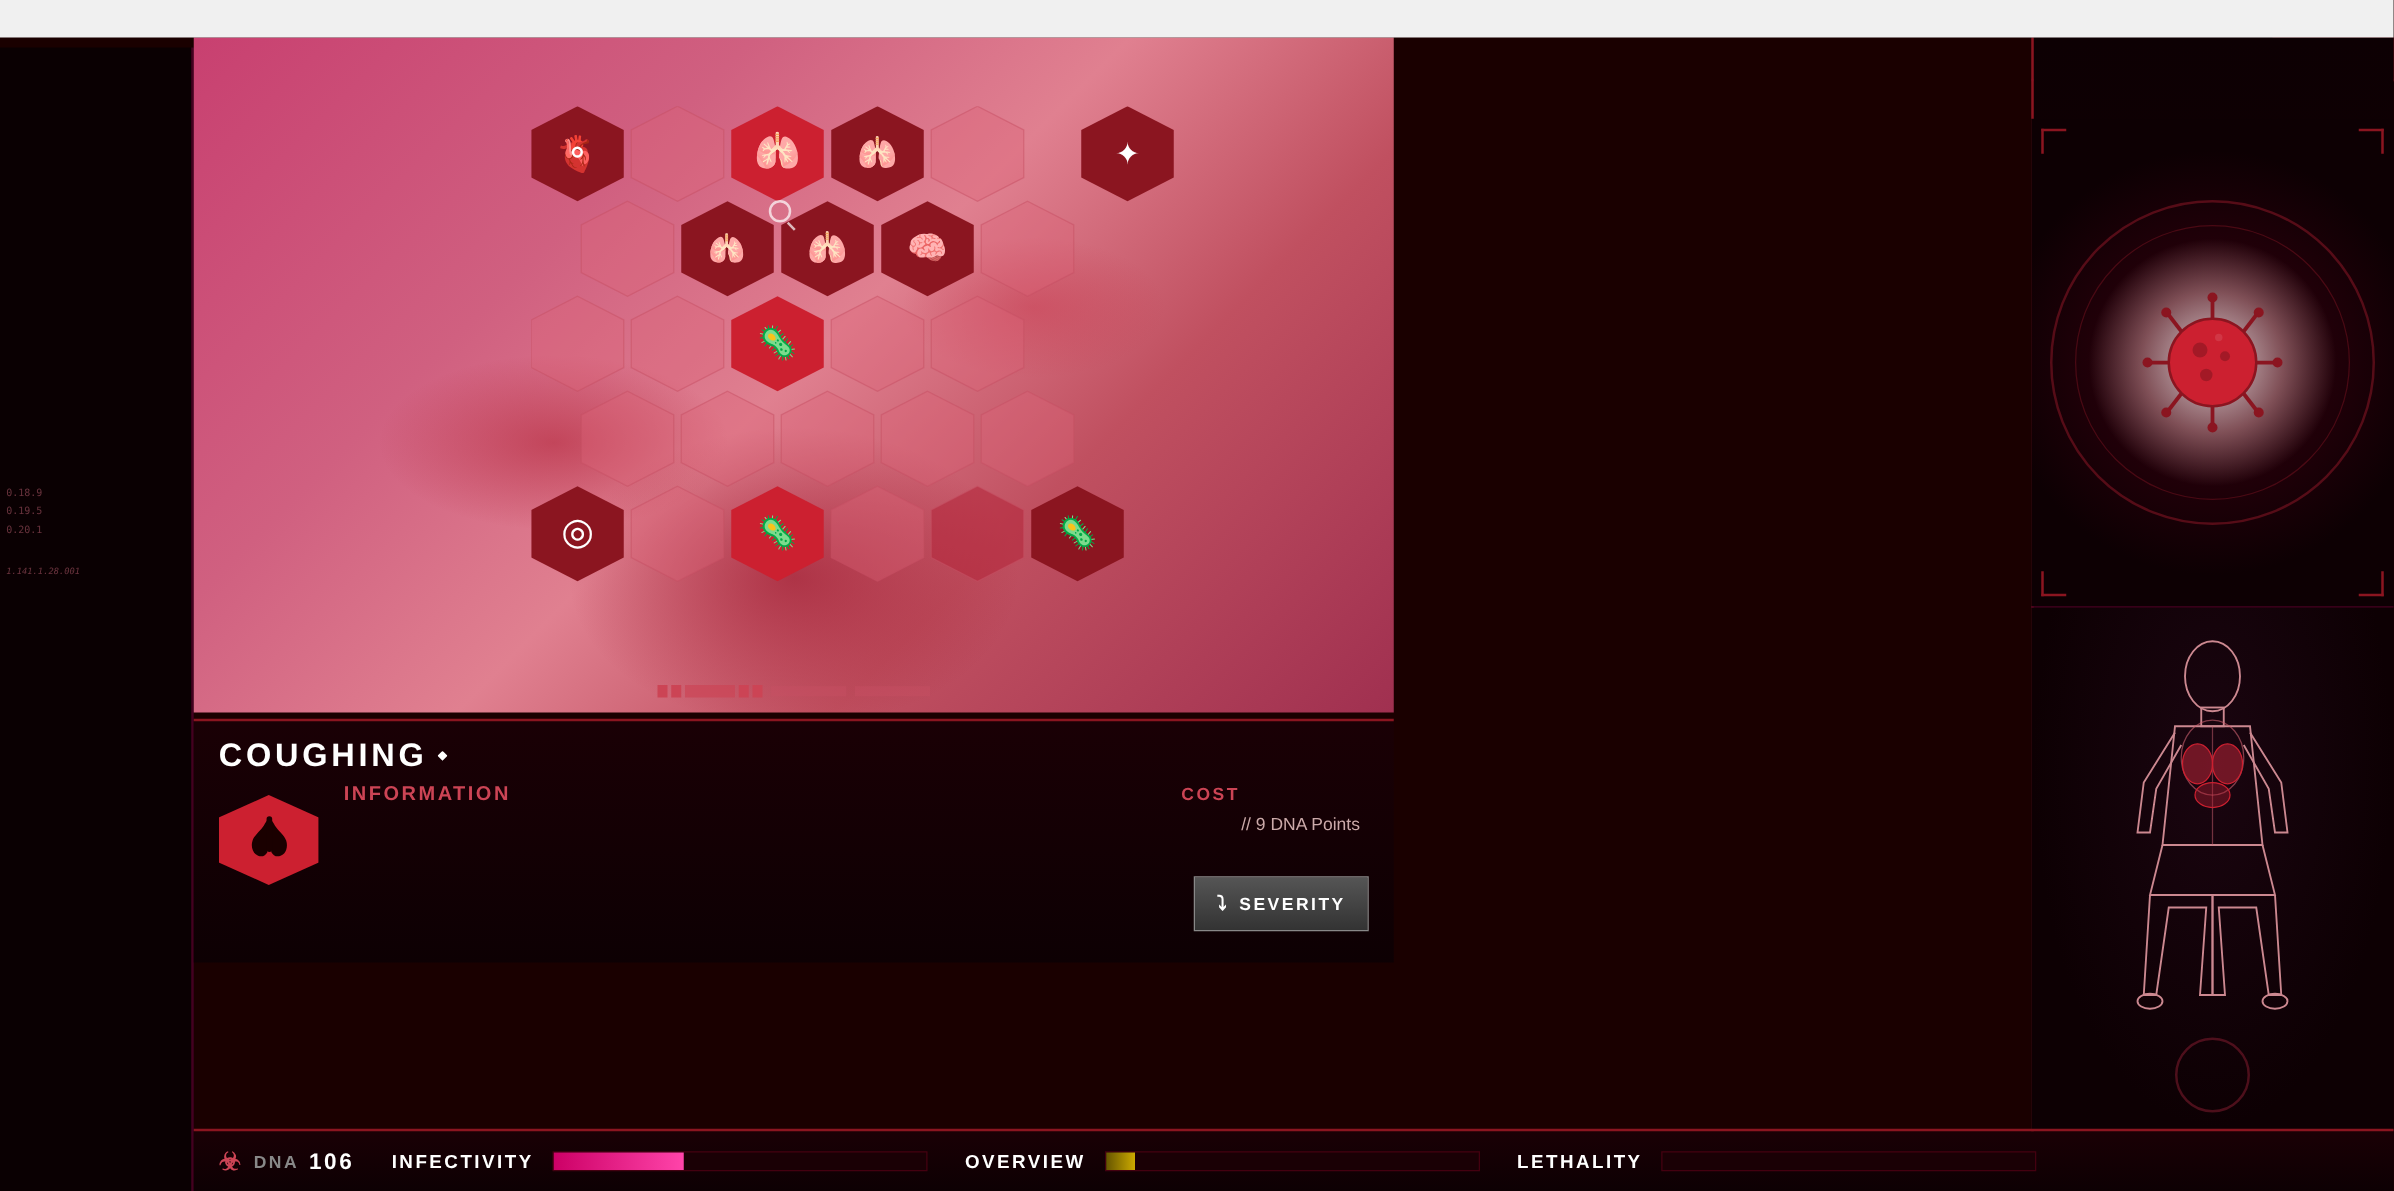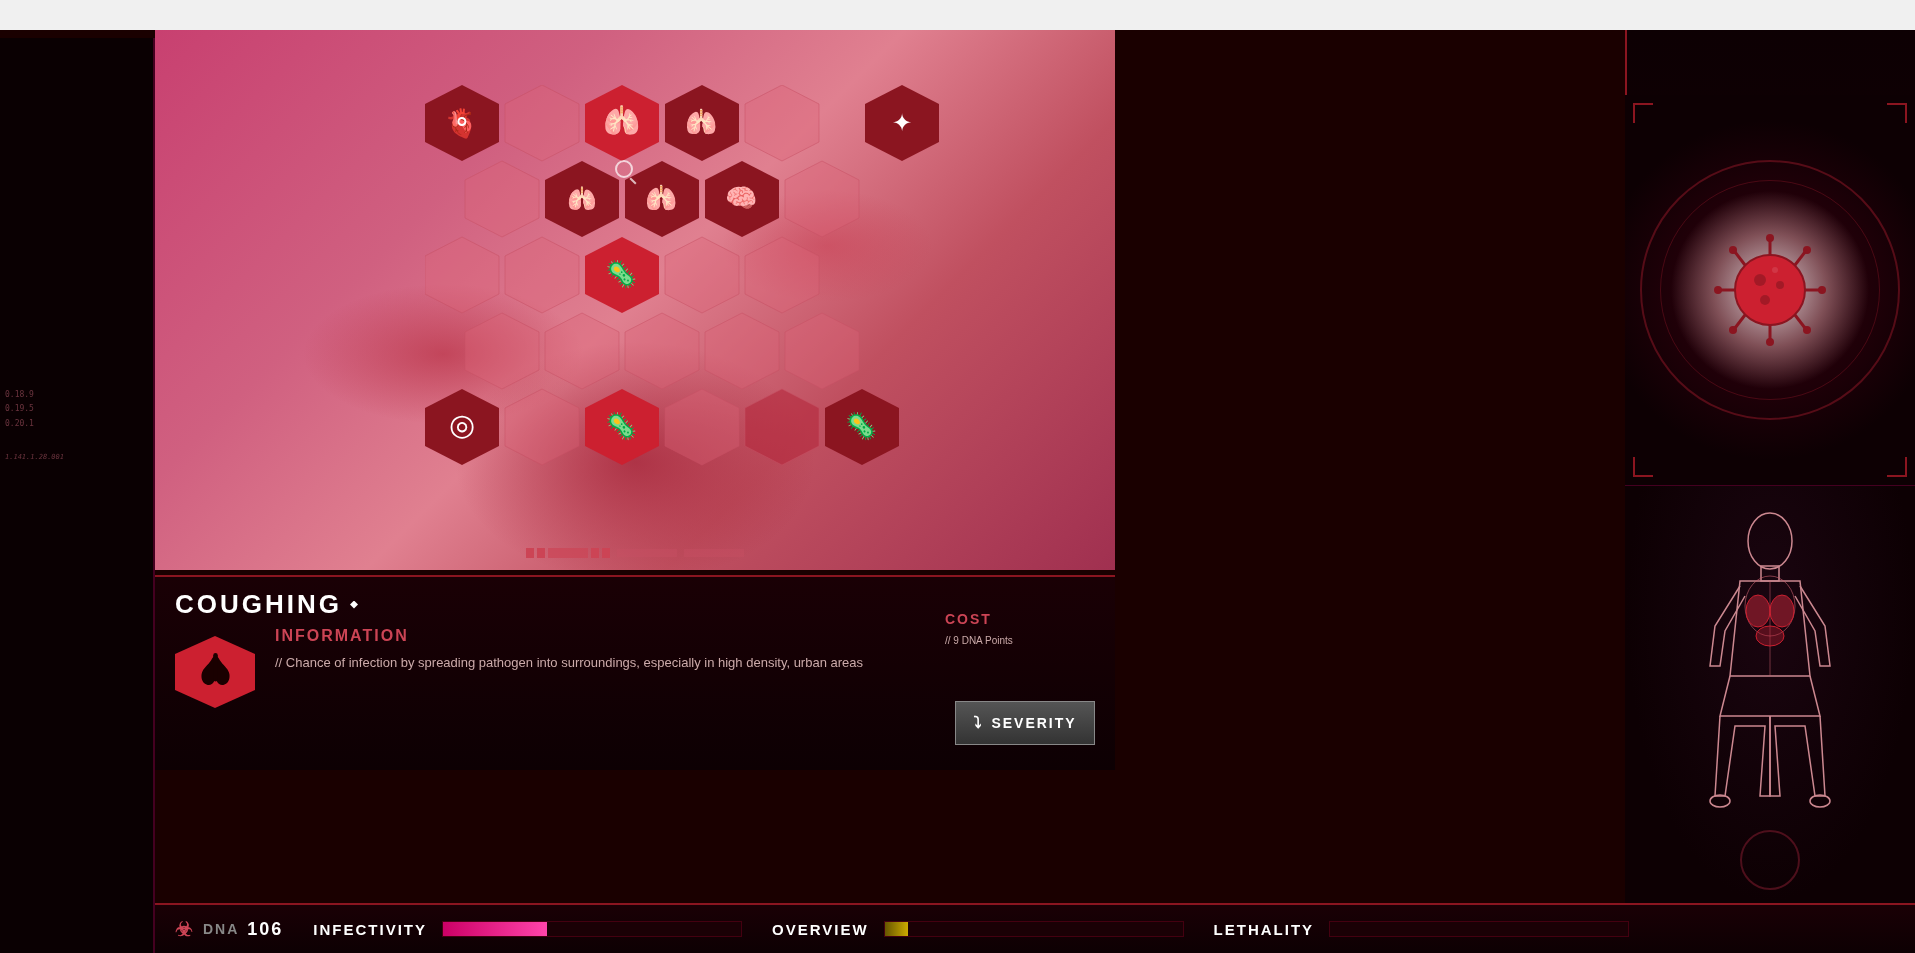--- a/index.html
+++ b/index.html
@@ -130,36 +130,37 @@
     }
 
     #info-description {
       font-size: 13px;
       color: #ccaaaa;
       line-height: 1.5;
     }
 
     #cost-area {
       position: absolute;
-      top: 34px;
+      top: 50px;
       right: 20px;
       width: 150px;
     }
 
     #cost-label {
       font-size: 14px;
       font-weight: bold;
       color: #cc4455;
       letter-spacing: 2px;
       margin-bottom: 8px;
     }
 
     #cost-value {
-      font-size: 10px;
+      font-size: 14px;
       color: #ccaaaa;
+      margin-left: 48px;
     }
 
     #devolve-btn {
       position: absolute;
       bottom: 25px;
       right: 20px;
       width: 140px;
       height: 44px;
       background: linear-gradient(180deg, #555 0%, #333 100%);
       border: 1px solid #888;
@@ -528,21 +529,20 @@
 
           <path d="M28 8 C28 8 26 10 24 14 C20 20 14 24 12 30 C10 36 12 44 18 46 C22 48 26 46 28 42 L28 8Z" fill="#1a0000"></path>
           <path d="M32 8 C32 8 34 10 36 14 C40 20 46 24 48 30 C50 36 48 44 42 46 C38 48 34 46 32 42 L32 8Z" fill="#1a0000"></path>
           <rect x="27" y="4" width="6" height="38" rx="3" fill="#1a0000"></rect>
         </svg>
       </div>
     </div>
 
     <div id="info-text-area">
       <div id="info-label">INFORMATION</div>
-      <div id="info-description">// Chance of infection by spreading pathogen into surroundings, especially in high density, urban areas</div>
     </div>
 
     <div id="cost-area">
       <div id="cost-label">COST</div>
       <div id="cost-value">// 9 DNA Points</div>
     </div>
 
     <button id="devolve-btn">
       <span style="font-size:16px;">⤵</span>
       <span>SEVERITY</span>

